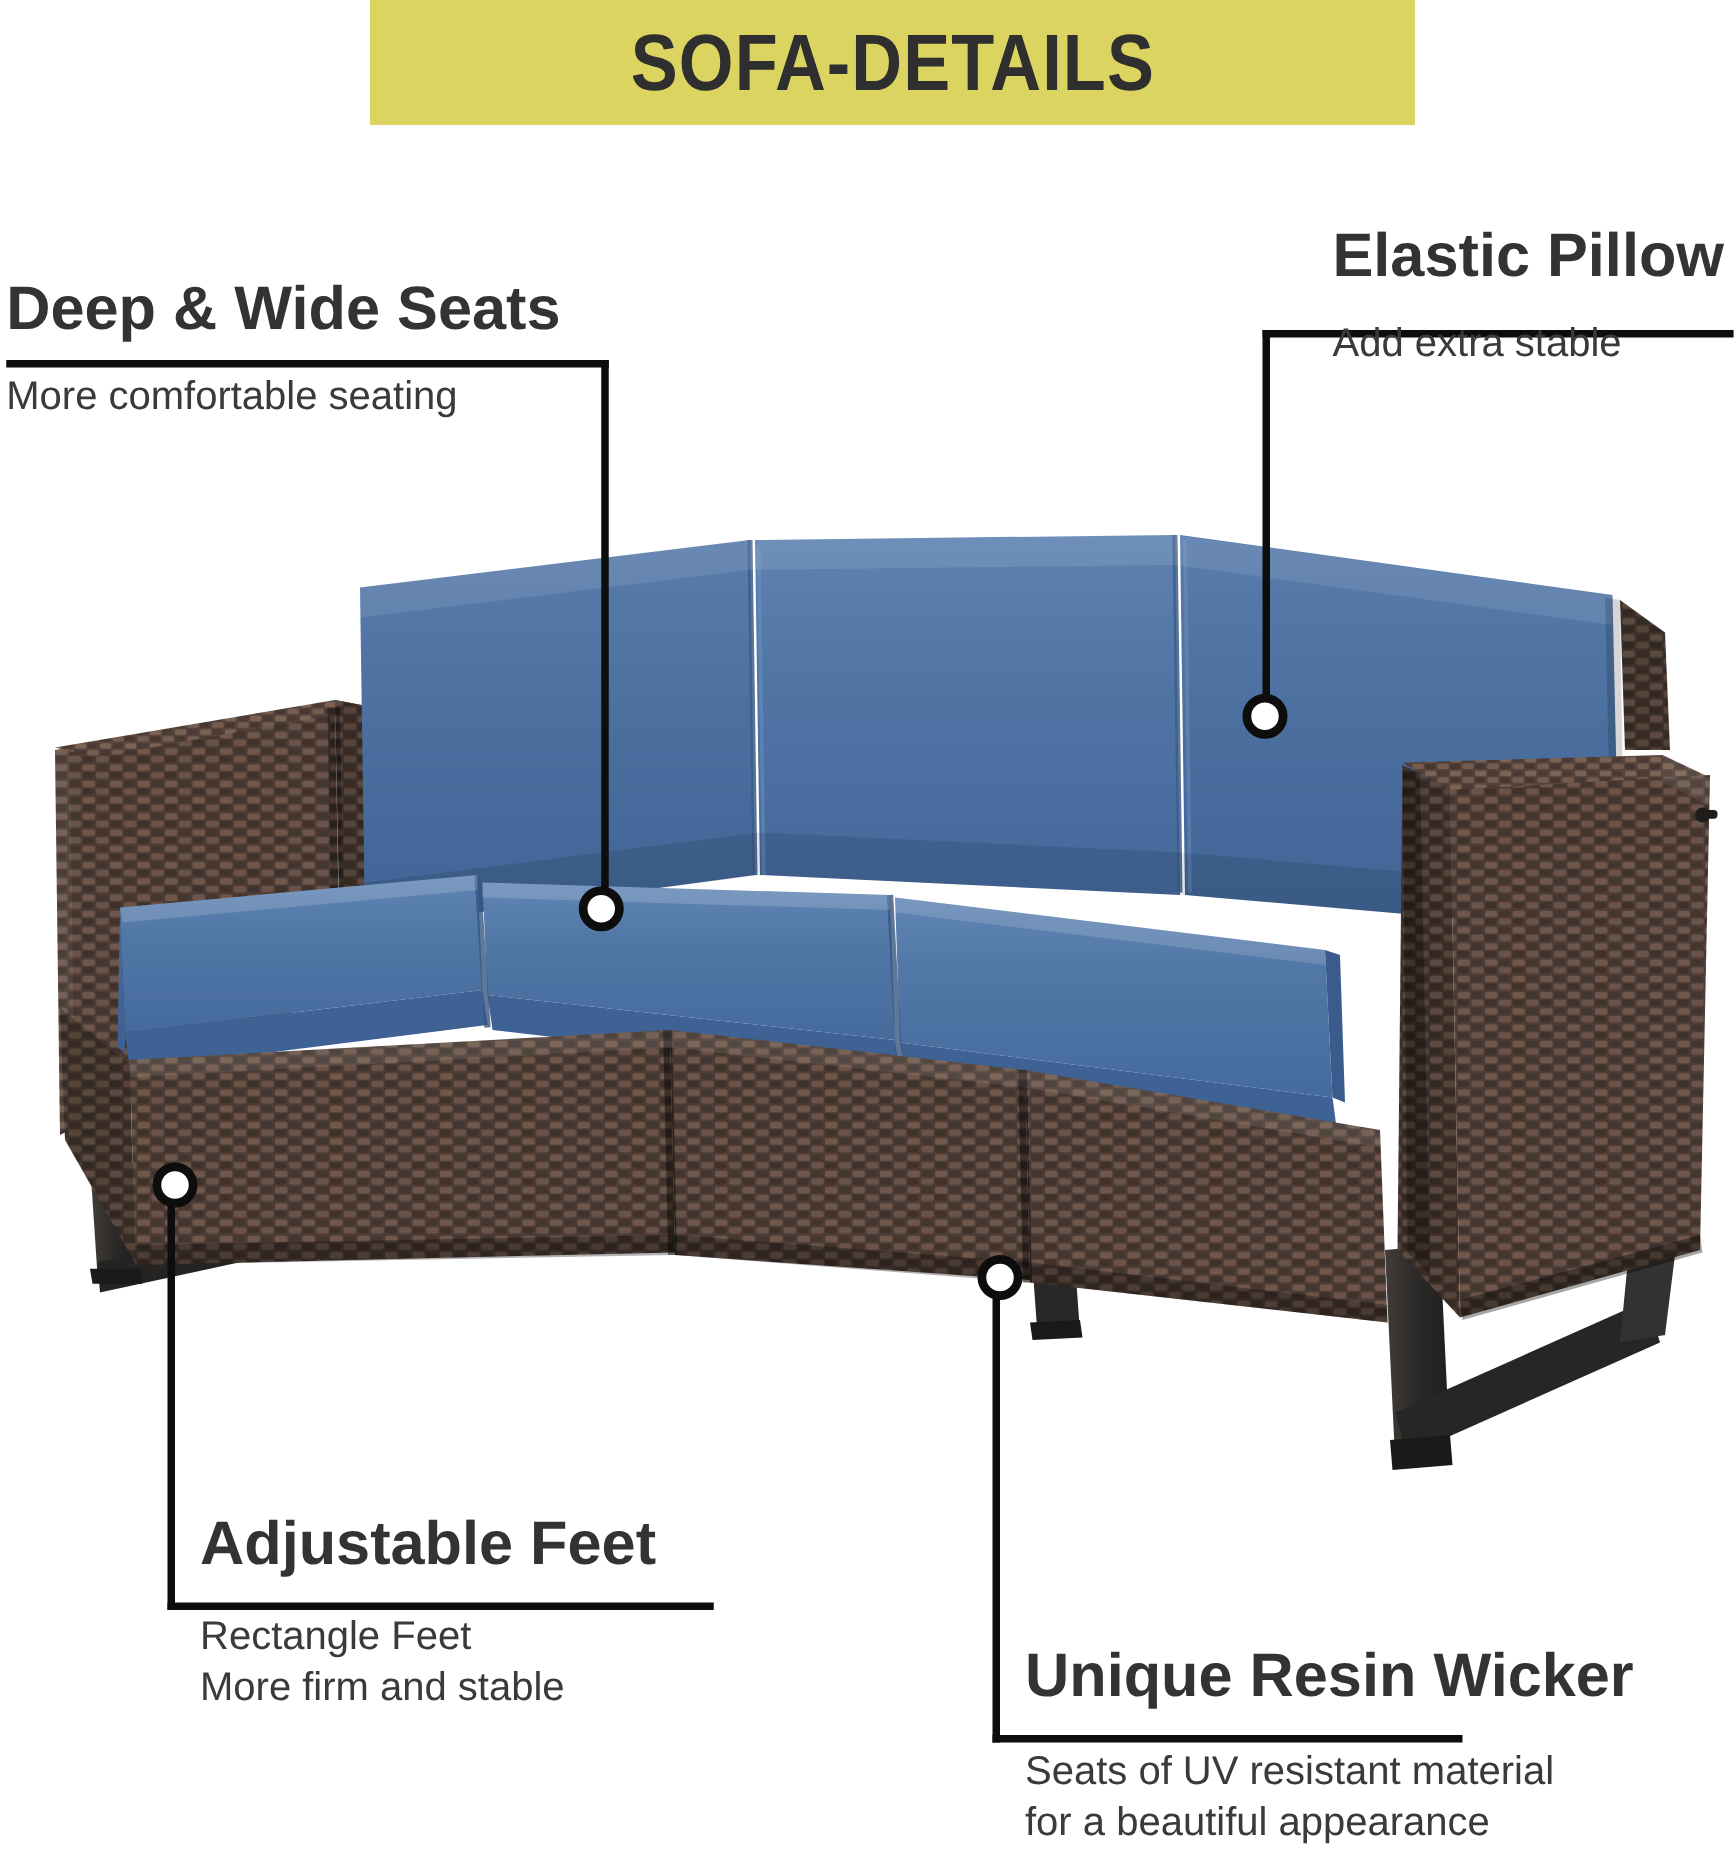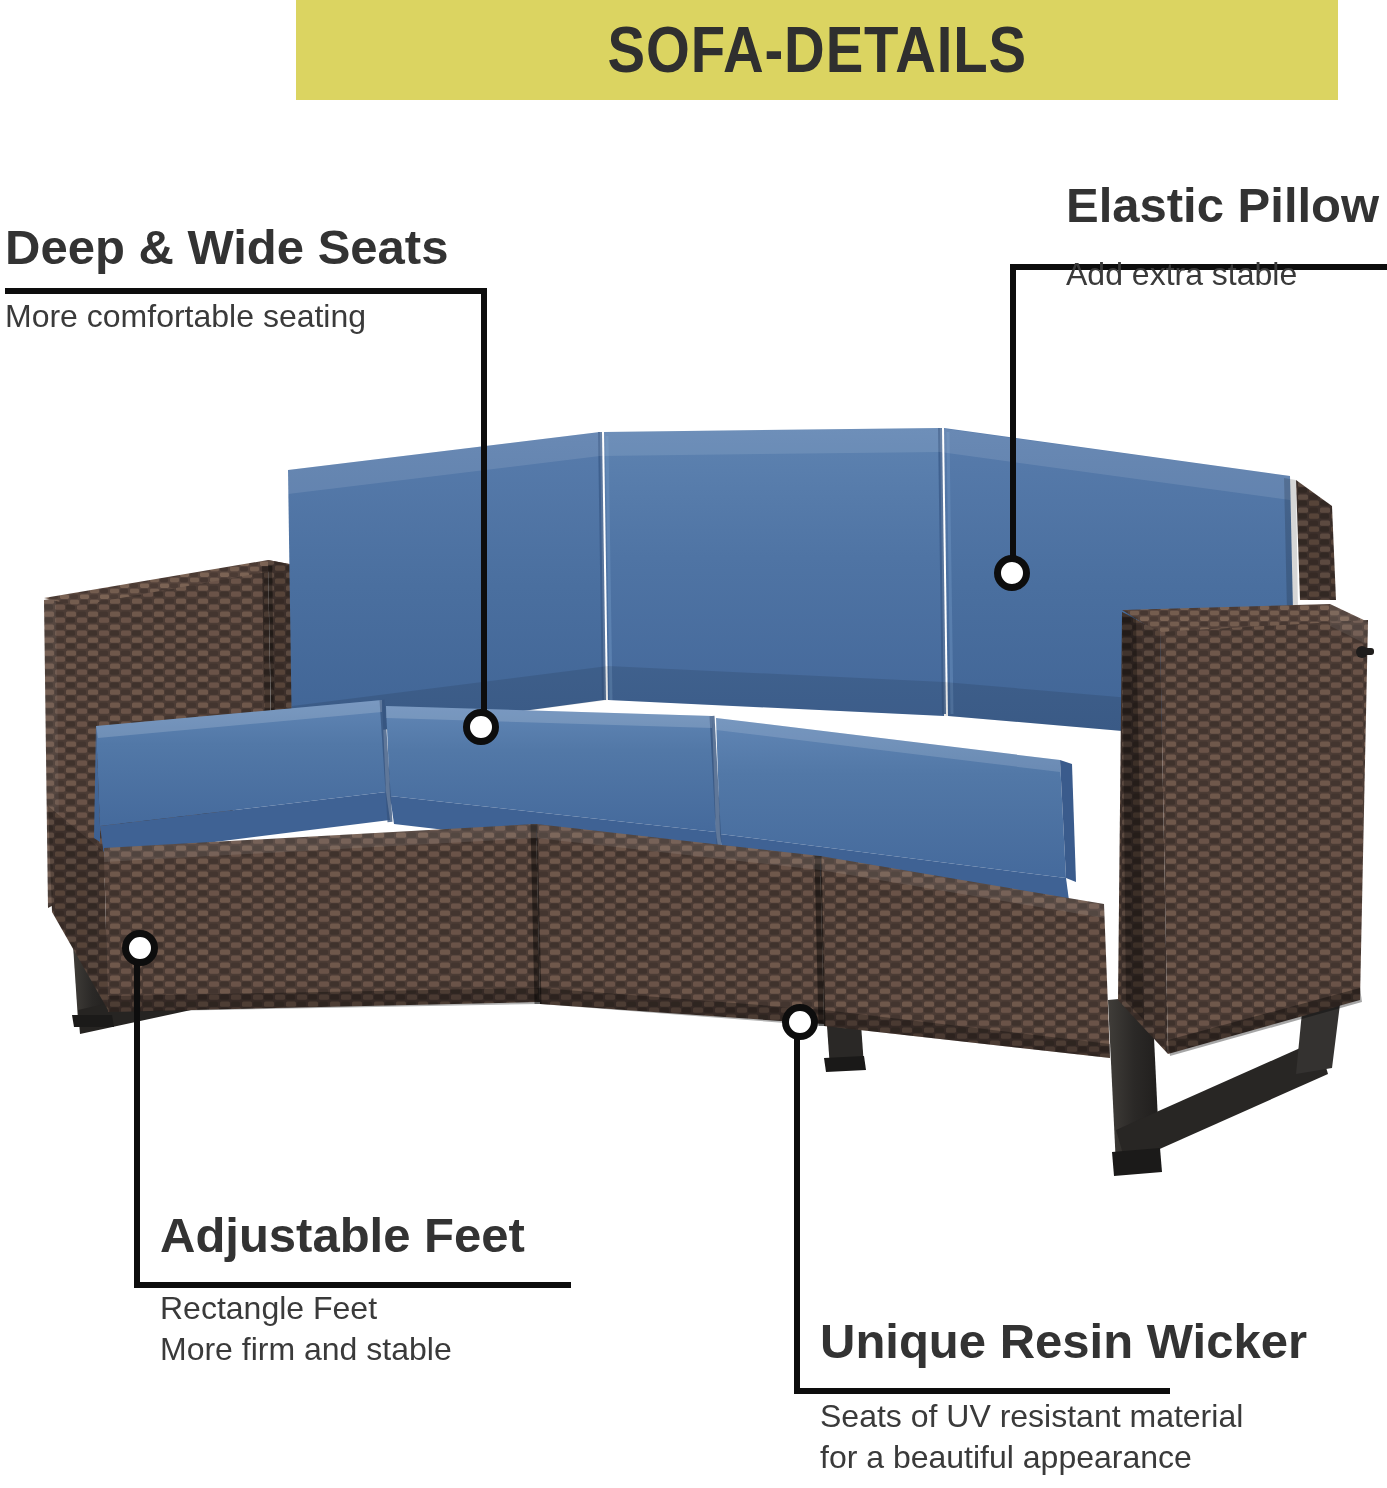--- a/index.html
+++ b/index.html
@@ -13,21 +13,21 @@
     font-family: "Liberation Sans", sans-serif;
     color: #2e2e2e;
     overflow: hidden;
   }
   .page { position: relative; width: 1387px; height: 1488px; background:#fff; }
 
   
   .banner {
     position: absolute;
     left: 296px; top: 0px;
-    width: 1042px; height: 100px;
+    width: 836px; height: 100px;
     background: #dbd461;
     display: flex; align-items: center; justify-content: center;
   }
   .banner-text {
     font-family: "Liberation Sans", sans-serif;
     font-weight: 700;
     font-size: 64px;
     letter-spacing: 1px;
     color: #2f2f2f;
     transform: scaleX(0.88);

